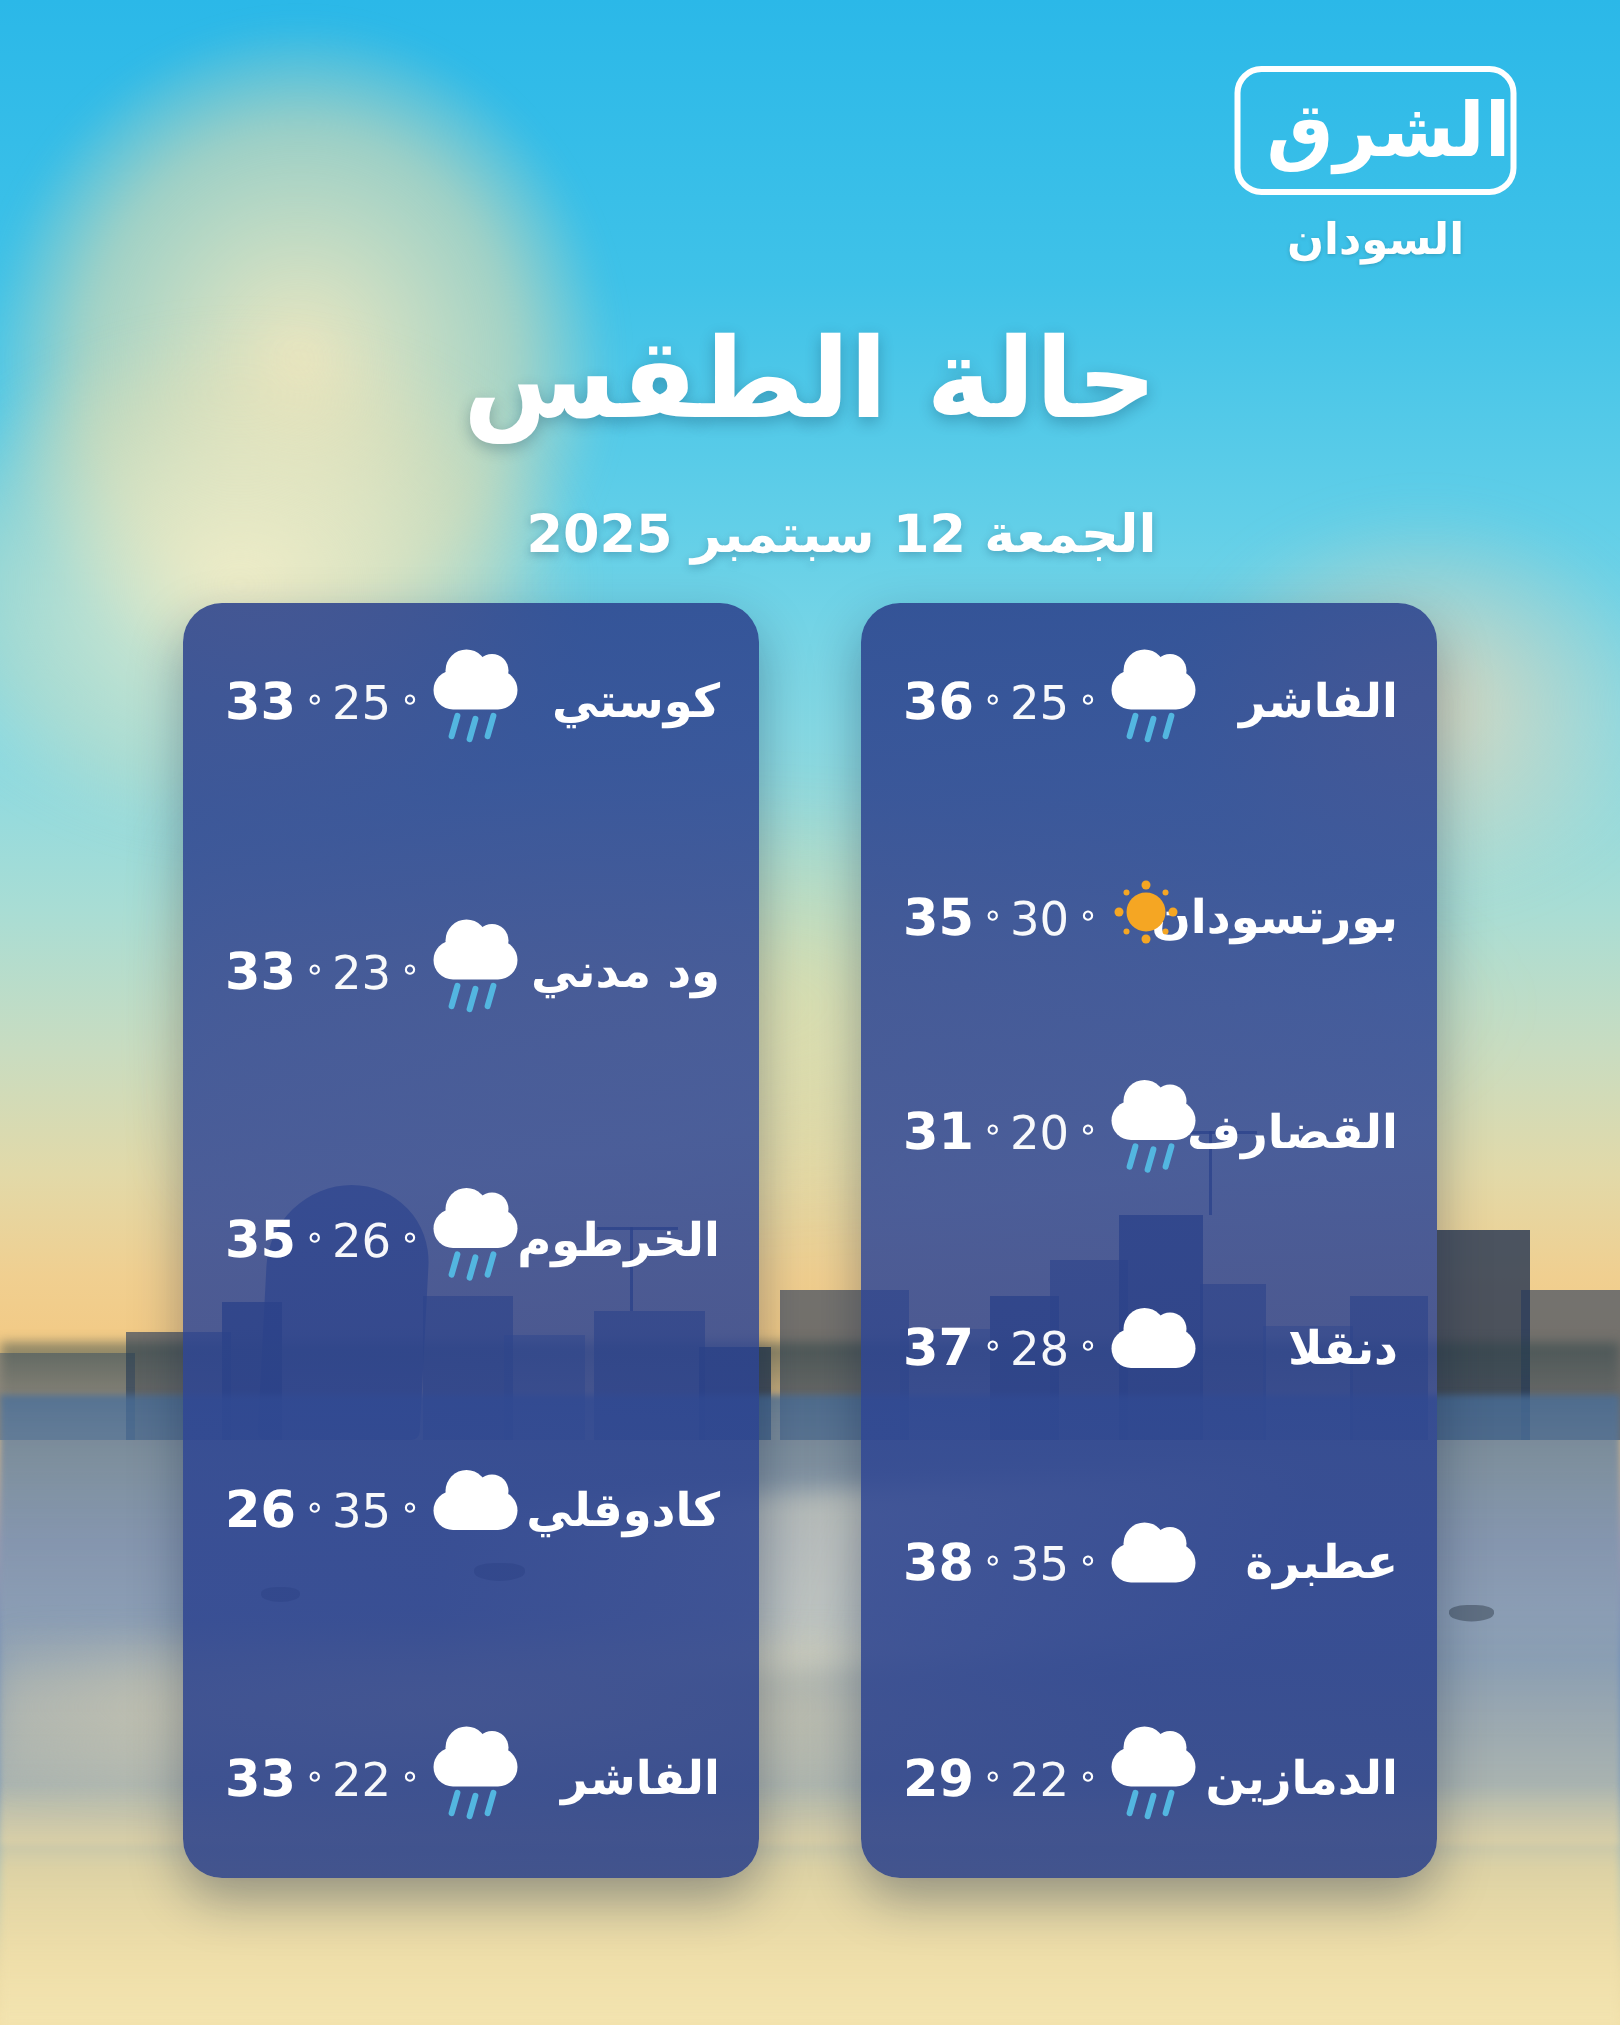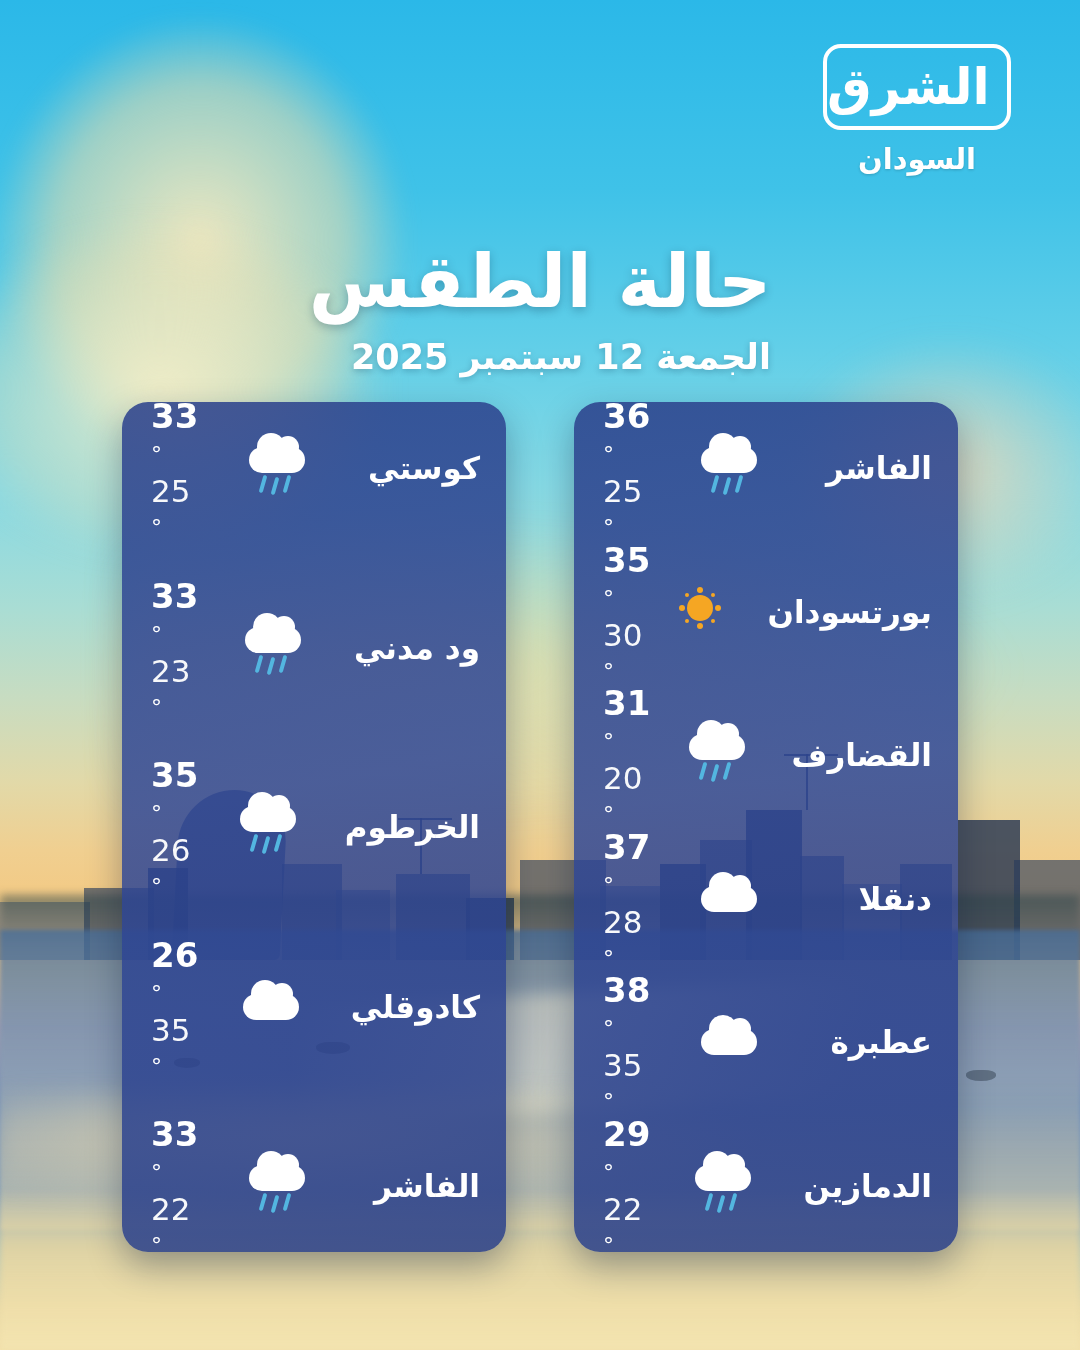--- a/index.html
+++ b/index.html
@@ -155,21 +155,21 @@
     width: 210px;
   }
   .logo-box {
     width: 188px;
     height: 86px;
     margin: 0 auto;
     border: 4px solid #ffffff;
     border-radius: 18px;
     display: flex;
     align-items: center;
-    justify-content: flex-end;
+    justify-content: flex-start;
     box-sizing: border-box;
   }
   .logo-text {
     font-size: 50px;
     font-weight: 700;
     letter-spacing: -1px;
     line-height: 1;
     color: #ffffff;
   }
   .logo-sub {
@@ -182,21 +182,20 @@
 
   .title {
     position: absolute;
     top: 210px;
     left: 0; right: 0;
     text-align: center;
     font-size: 74px;
     font-weight: 700;
     letter-spacing: -1px;
     text-shadow: 0 3px 10px rgba(0,40,70,0.28);
-    margin-top: 28px;
   }
   .subtitle {
     position: absolute;
     top: 337px;
     left: 0; right: 0;
     text-align: center;
     font-size: 35px;
     font-weight: 700;
     text-shadow: 0 2px 6px rgba(0,40,70,0.25);
     padding-left: 42px;
@@ -239,21 +238,21 @@
   .icon {
     width: 72px;
     height: 58px;
     position: relative;
     flex: 0 0 auto;
     margin-right: 6px;
     margin-left: 4px;
   }
   .temps {
     display: flex;
-    flex-direction: column;
+    flex-direction: row;
     align-items: baseline;
     gap: 6px;
     direction: ltr;
     margin-left: 2px;
   }
   .tmax {
     font-size: 34px;
     font-weight: 700;
   }
   .tmin {

